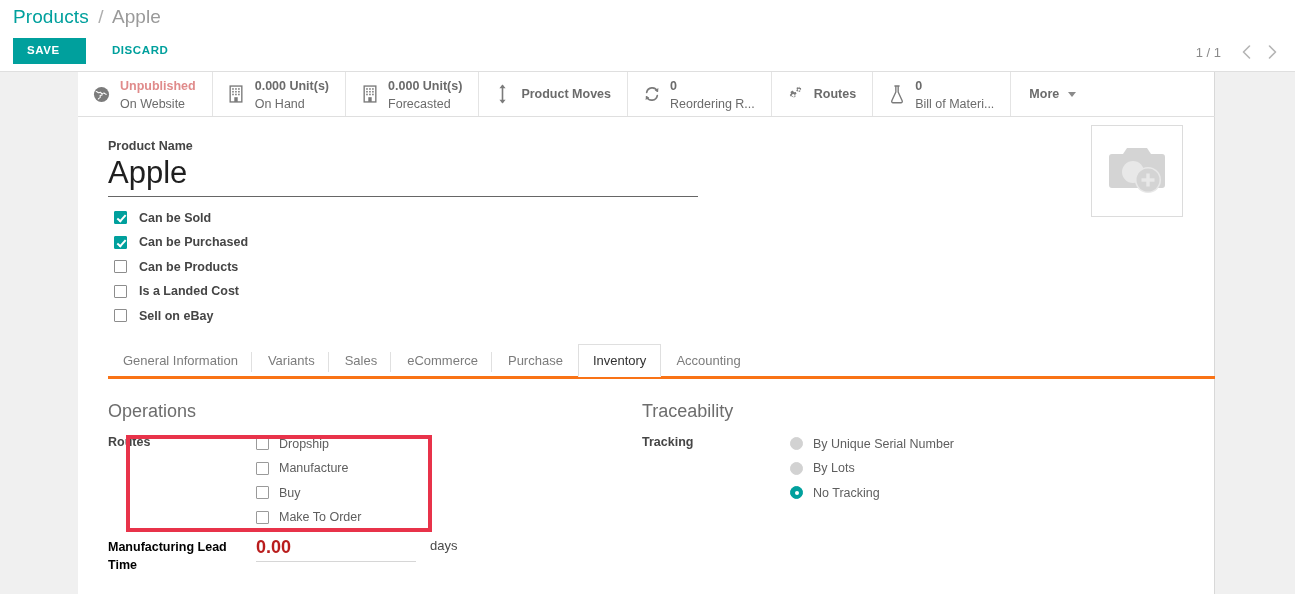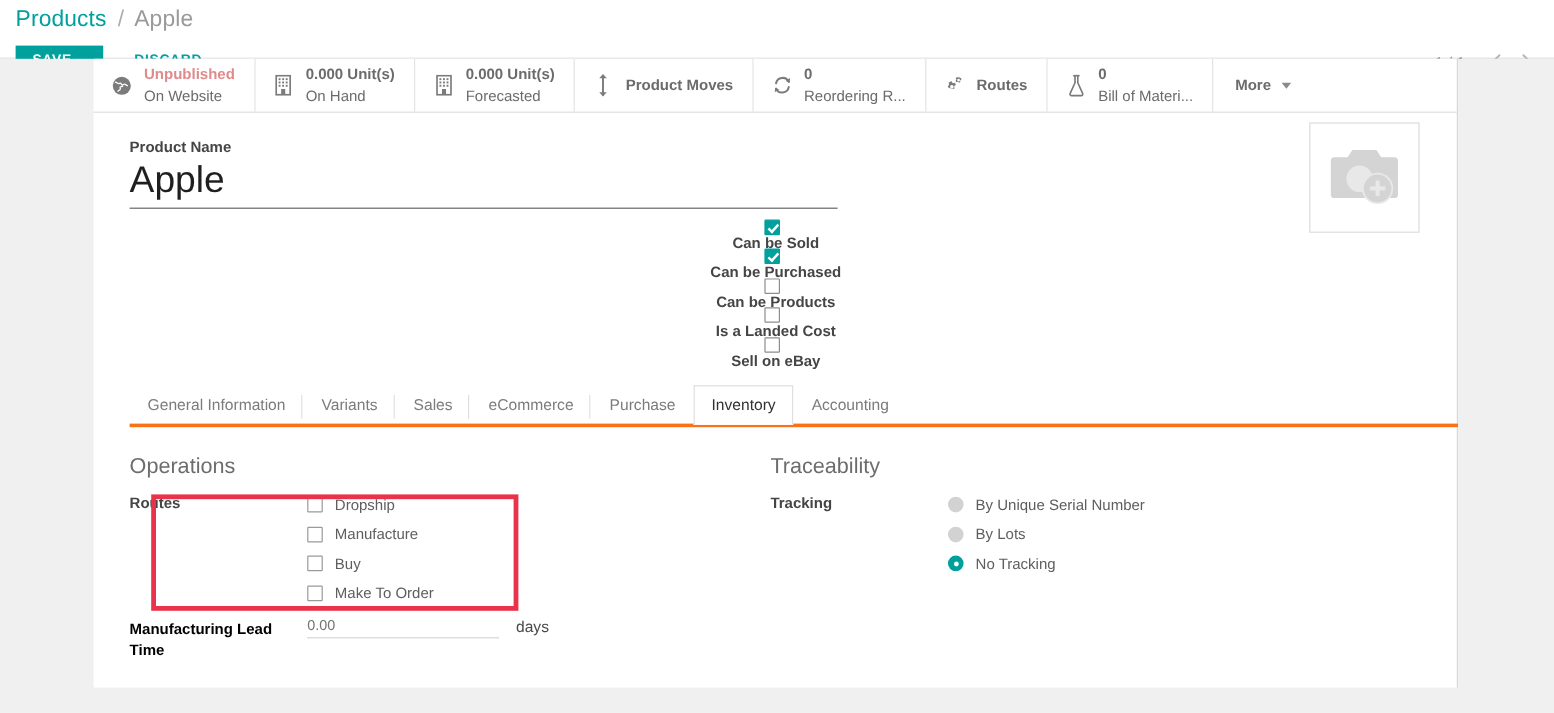--- a/index.html
+++ b/index.html
@@ -8,21 +8,21 @@
     width: 1295px; height: 594px;
     overflow: hidden;
     background: #f0f0f0;
     font-family: "Liberation Sans", sans-serif;
     -webkit-font-smoothing: antialiased;
   }
 
   
   .cp {
     background: #ffffff;
-    height: 49px;
+    height: 72px;
     position: relative;
     border-bottom: 1px solid #dfdfdf;
   }
   .breadcrumb {
     position: absolute;
     left: 13px; top: 6px;
     font-size: 19px;
     letter-spacing: .1px;
     white-space: nowrap;
   }
@@ -132,21 +132,21 @@
     width: 590px;
     font-size: 31px; color: #1f1f1f;
     border: none; border-bottom: 1px solid #666;
     padding: 0 0 4px 0; margin-bottom: 0;
     font-family: "Liberation Sans", sans-serif;
     outline: none; background: transparent;
     display: block; line-height: 1.18;
   }
 
   .cb-list { margin-top: 9px; }
-  .cb-row { display: flex; align-items: center; height: 24.5px; flex-direction: column; }
+  .cb-row { display: flex; align-items: center; height: 24.5px; }
   .cb {
     width: 13px; height: 13px; flex: 0 0 13px;
     border: 1px solid #8d8d8d; background: #fff;
     margin-right: 12px; margin-left: 6px;
     border-radius: 1px; cursor: pointer;
     position: relative;
   }
   .cb.checked { background: #00a09d; border-color: #00a09d; }
   .cb.checked::after {
     content: "";
@@ -245,25 +245,26 @@
   }
 
   .lead-row { display: flex; align-items: flex-start; margin-top: 6px; }
   .lead-lbl {
     width: 148px; flex: 0 0 148px;
     font-size: 12.5px; font-weight: bold; color: #000000;
     line-height: 1.45; padding-top: 2px;
   }
   .lead-input {
     width: 160px;
-    font-size: 12px; color: #737373;
+    font-size: 18px; color: #b91c1c;
     border: none; border-bottom: 1px solid #d6d6d6;
     background: transparent; outline: none;
     padding: 1px 0 3px 0;
     font-family: "Liberation Sans", sans-serif;
+    font-weight: bold;
   }
   .lead-unit { font-size: 13px; color: #4a4a4a; margin-left: 14px; padding-top: 2px; }
 
   
   .annot {
     position: absolute;
     left: 18px; top: 34px;
     width: 306px; height: 97px;
     border: 4px solid #e8334a;
     pointer-events: none;

